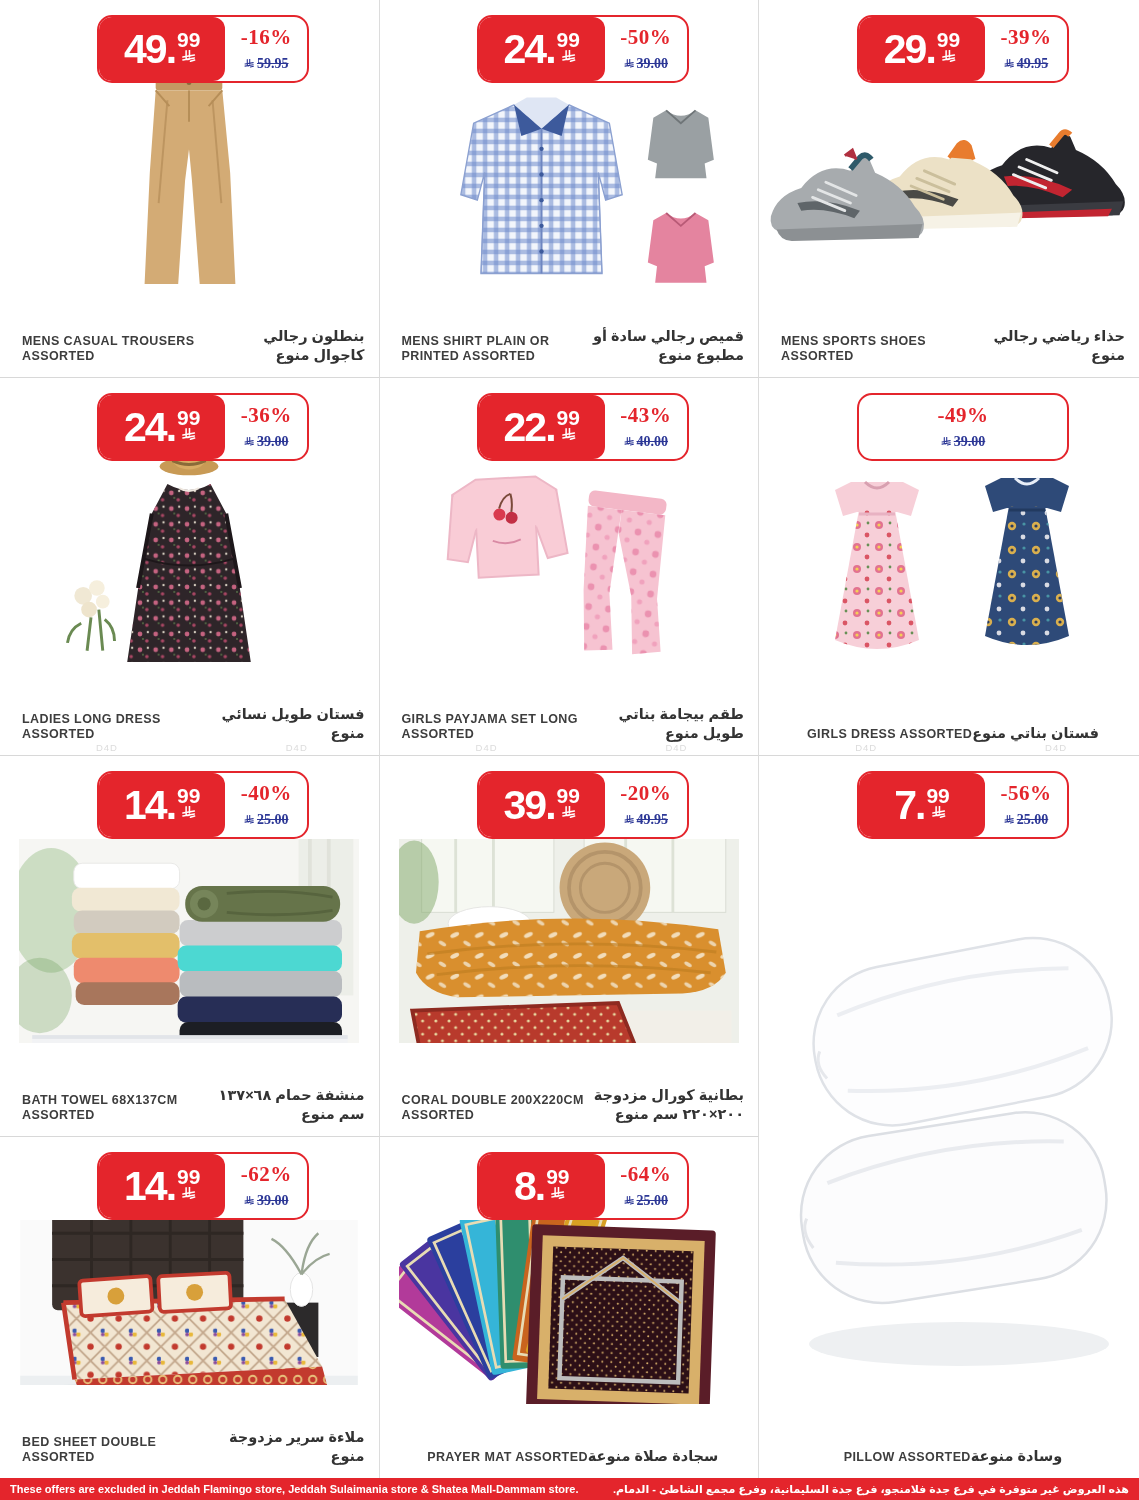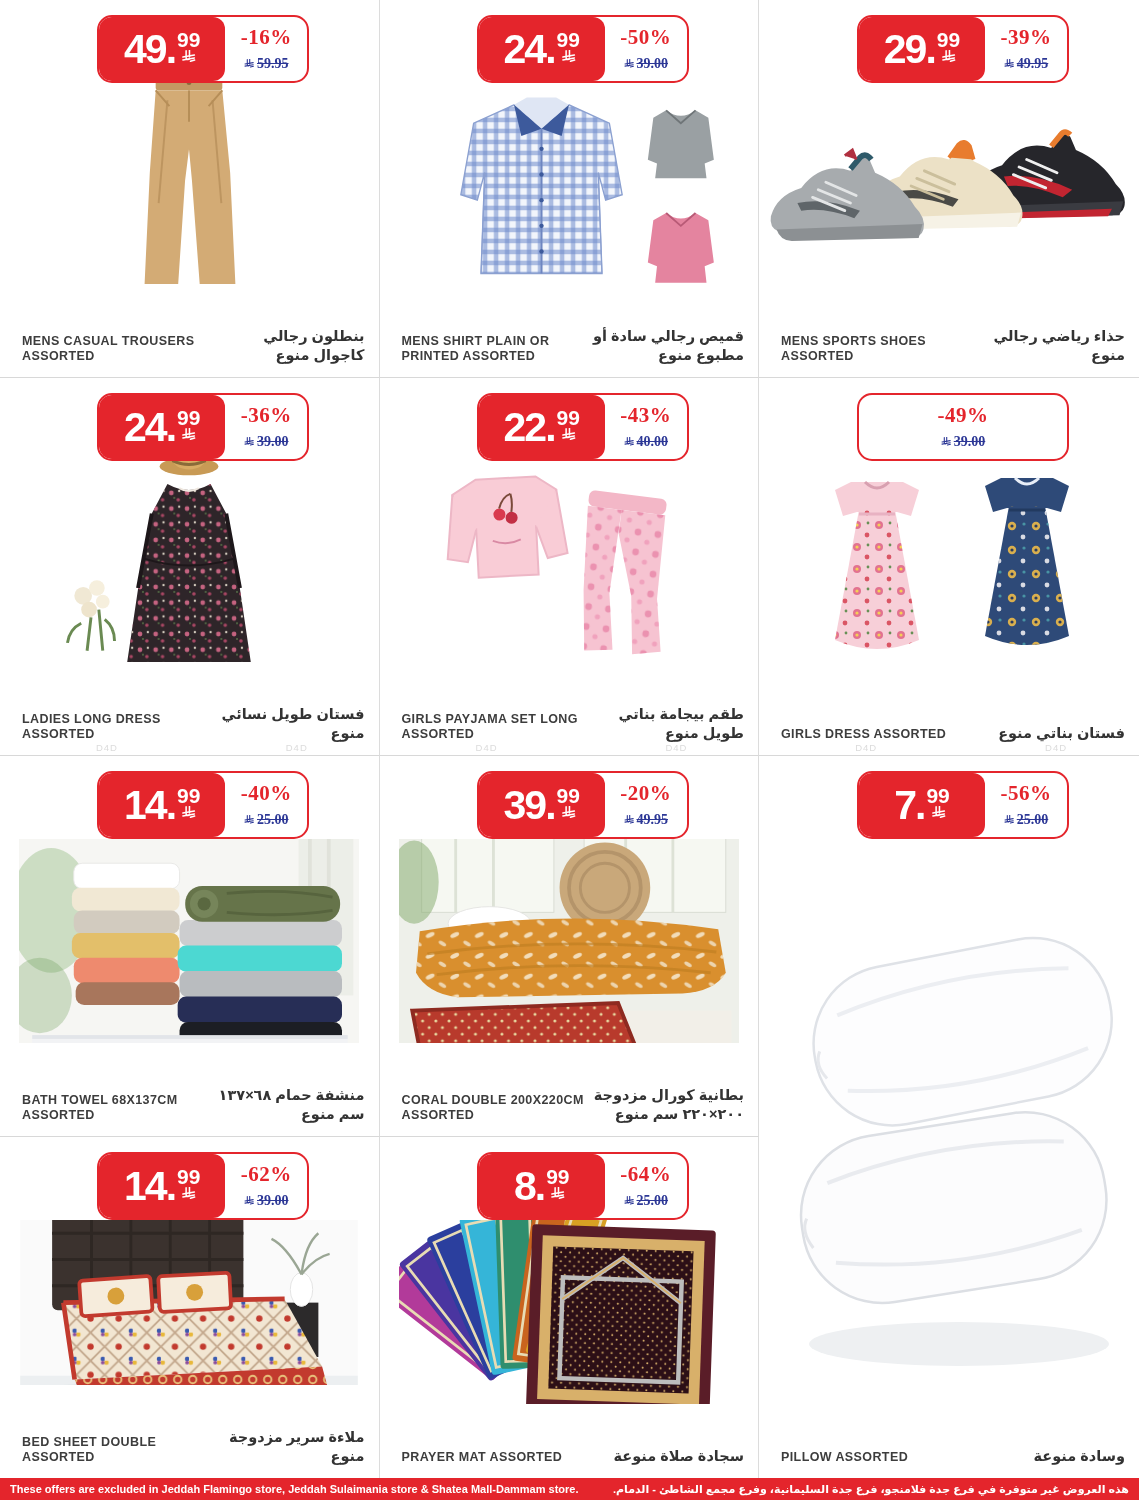--- a/index.html
+++ b/index.html
@@ -22,21 +22,21 @@
   .p-frac{font-size:21px;font-weight:bold;line-height:.95;}
   .badge-right{flex:1;display:flex;flex-direction:column;align-items:center;justify-content:center;padding:10px 0;font-family:Liberation Serif, serif;}
   .discount{color:#e4252c;font-size:21px;font-weight:bold;letter-spacing:.5px;line-height:1.1;}
   .d-sep{width:58px;height:1.5px;background:#2c3796;margin:3px 0 3px;}
   .old-price{display:flex;align-items:center;gap:3px;color:#2c3796;font-size:14px;font-weight:bold;text-align:center;}
   .old-val{text-decoration:line-through;}
   .sar{width:15px;height:14px;color:#fff;}
   .sar-sm{width:10px;height:10px;color:#2c3796;}
 
   .img-wrap{flex:1;display:flex;align-items:center;justify-content:center;overflow:hidden;padding:6px 10px 2px;}
-  .names{display:flex;justify-content:space-between;align-items:flex-end;
+  .names{display:flex;justify-content:center;align-items:flex-end;
          padding:0 14px 12px 22px;min-height:46px;}
   .name-en{font-size:12.5px;font-weight:bold;color:#3d3d3d;letter-spacing:.4px;
            max-width:215px;line-height:1.25;text-transform:uppercase;}
   .name-ar{font-size:14.5px;font-weight:bold;color:#333;max-width:160px;text-align:right;line-height:1.3;margin-top:43px;}
 
   .watermarks{position:absolute;top:742px;left:12px;width:100%;display:flex;
               justify-content:space-around;pointer-events:none;}
   .wm{color:#d3d3d3;font-size:9.5px;letter-spacing:1px;opacity:.8;}
 
   .bottom-bar{position:absolute;left:0;bottom:0;width:100%;height:22px;background:#e4252c;

